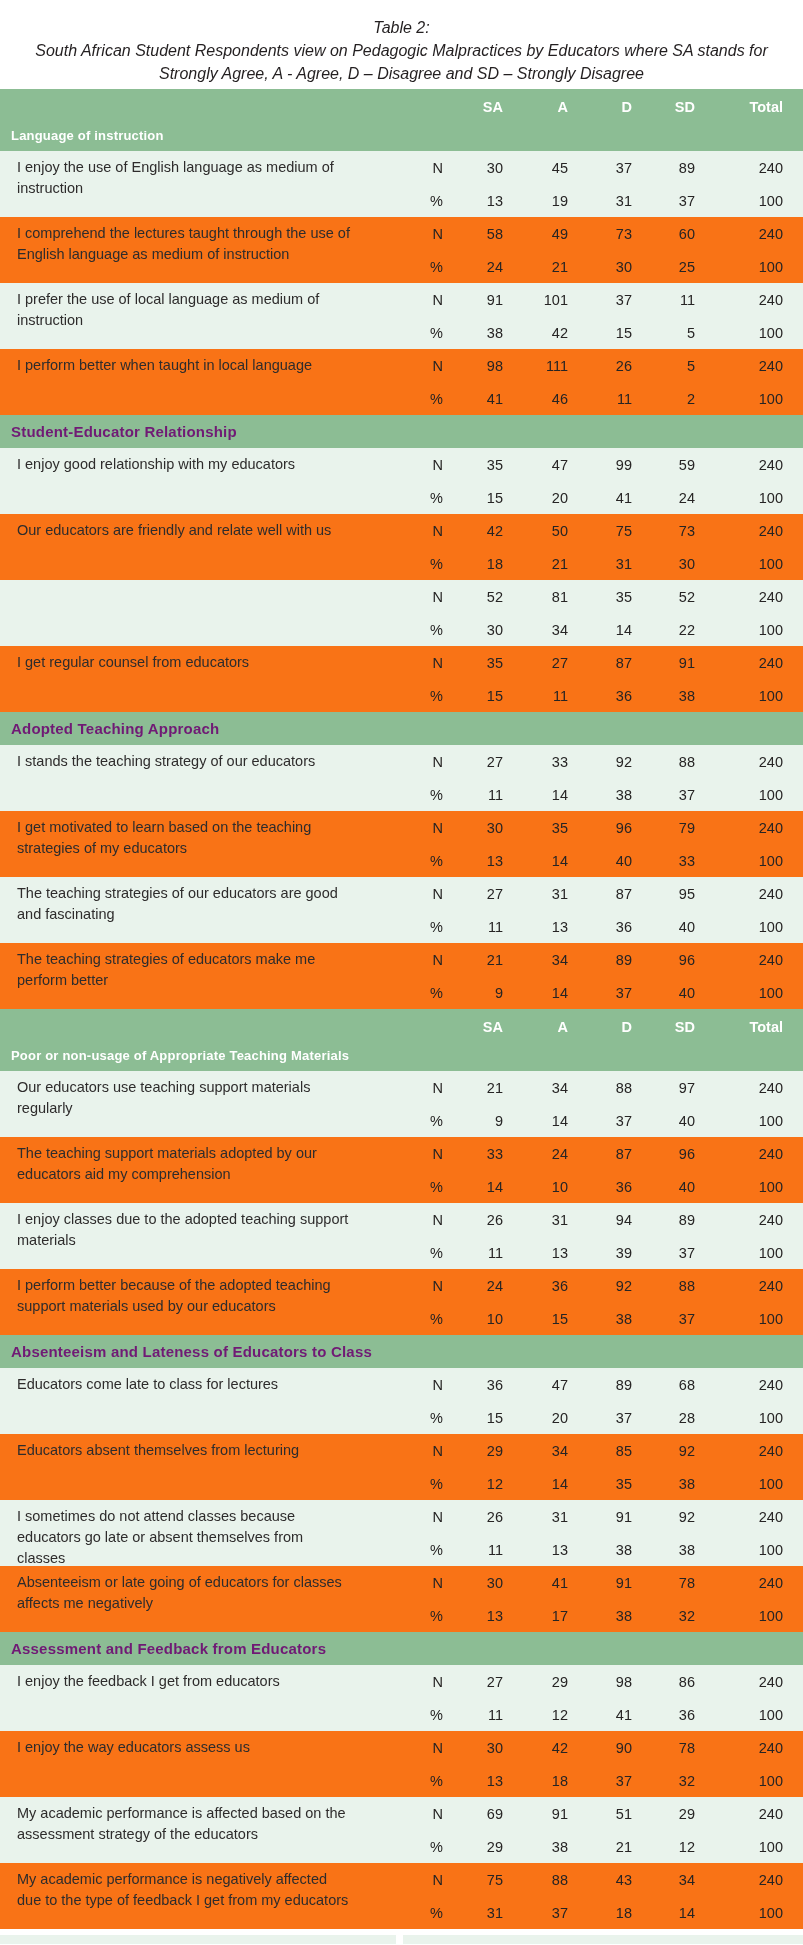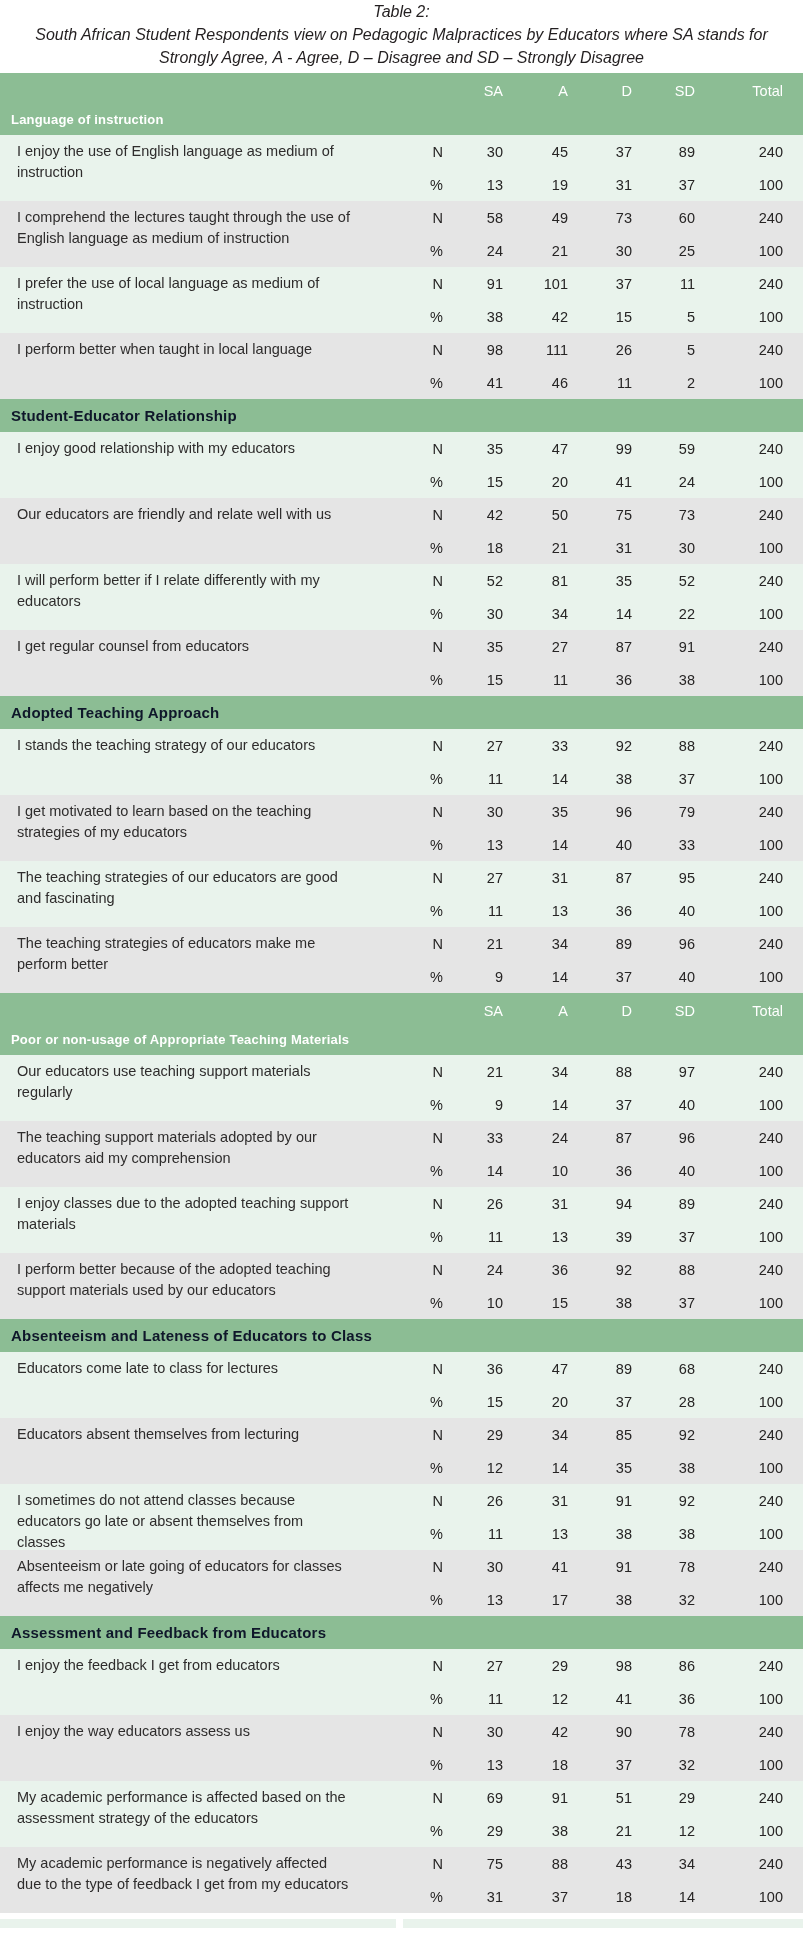--- a/index.html
+++ b/index.html
@@ -2,47 +2,47 @@
 <html style="--green: #8cbd94; --tint: #e9f3ec;"><head>
 <meta charset="utf-8">
 <style>
   html,body{margin:0;padding:0;}
   body{
     width:803px;height:1945px;overflow:hidden;background:#ffffff;
     font-family:"Liberation Sans", sans-serif;color:#2b2b2b;
   }
   .caption{
     text-align:center;font-style:italic;color:#231f20;
-    font-size:16px;line-height:23px;padding-top:0;
+    font-size:16px;line-height:23px;padding-top:16px;
   }
   .tbl{margin-top:4px;}
   
   .cols{
     display:grid;
     grid-template-columns:412px 31px 60px 65px 64px 63px 88px;
   }
   .cols > div{text-align:right;}
   .cols > .first{text-align:left;}
   
   .colband{
     background:var(--green,#8cbd94);height:62px;color:#ffffff;
   }
-  .colband .labels{padding-top:10px;font-weight:normal;font-size:14.5px;}
+  .colband .labels{padding-top:10px;font-weight:bold;font-size:14.5px;}
   .colband .band-title{
     font-weight:bold;font-size:13px;padding:13px 0 0 11px;
     letter-spacing:0.2px;
   }
   
   .band{
-    background:var(--green,#8cbd94);height:33px;color:#0f172a;
+    background:var(--green,#8cbd94);height:33px;color:#701a75;
     font-weight:bold;font-size:15px;line-height:33px;padding-left:11px;
     letter-spacing:0.2px;
   }
   
-  .qrow{height:66px;position:relative;background:#e5e5e5;}
+  .qrow{height:66px;position:relative;background:#f97316;}
   .qrow.alt{background:var(--tint,#e9f3ec);}
   .qrow .qtext{
     position:absolute;left:17px;top:6px;width:335px;
     font-size:14.5px;line-height:21px;color:#2e2c2c;
   }
   .qrow .line{height:33px;align-items:center;font-size:14.5px;color:#262424;}
   .qrow .rl{font-size:14.5px;}
   
   .bottom-strip{margin-top:6px;height:9px;display:flex;}
   .bottom-strip .seg-left{width:396px;background:var(--tint,#e9f3ec);}
@@ -201,21 +201,20 @@
       <div class="rl rl-pct">%</div>
       <div class="pct-val">18</div>
       <div class="pct-val">21</div>
       <div class="pct-val">31</div>
       <div class="pct-val">30</div>
       <div class="pct-val">100</div>
     </div>
   </div>
 
   <div class="qrow alt">
-    <div class="qtext">I will perform better if I relate differently with my educators</div>
     <div class="line cols">
       <div class="first"></div>
       <div class="rl rl-n">N</div>
       <div class="n-val">52</div>
       <div class="n-val">81</div>
       <div class="n-val">35</div>
       <div class="n-val">52</div>
       <div class="n-val">240</div>
     </div>
     <div class="line cols">

